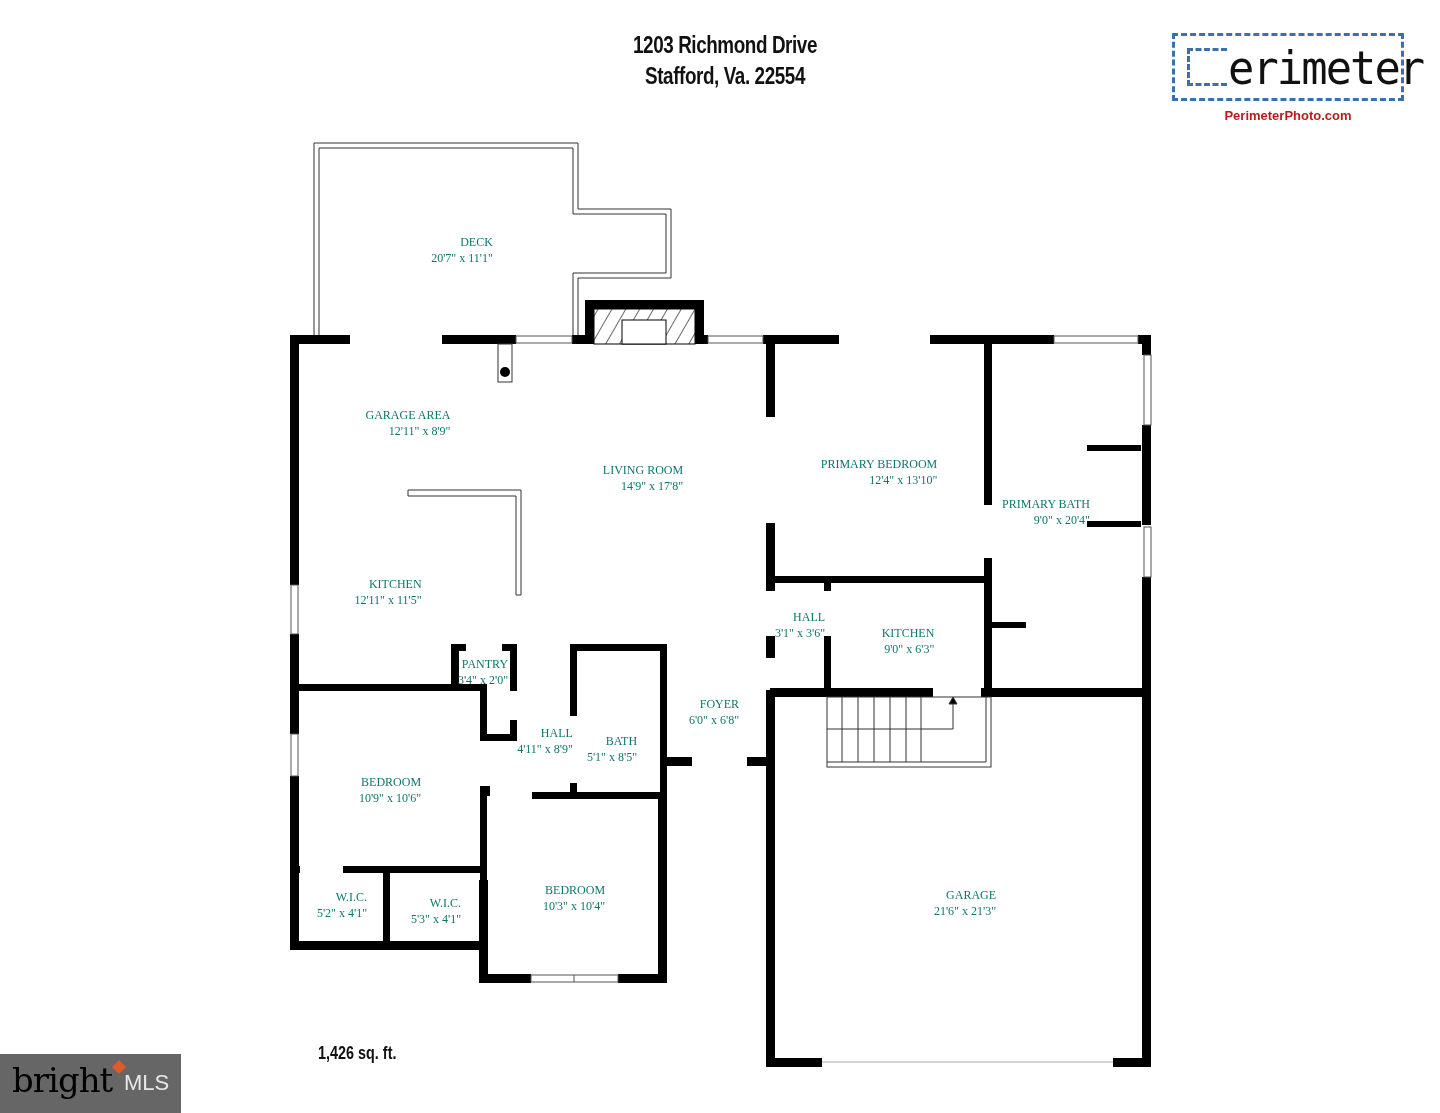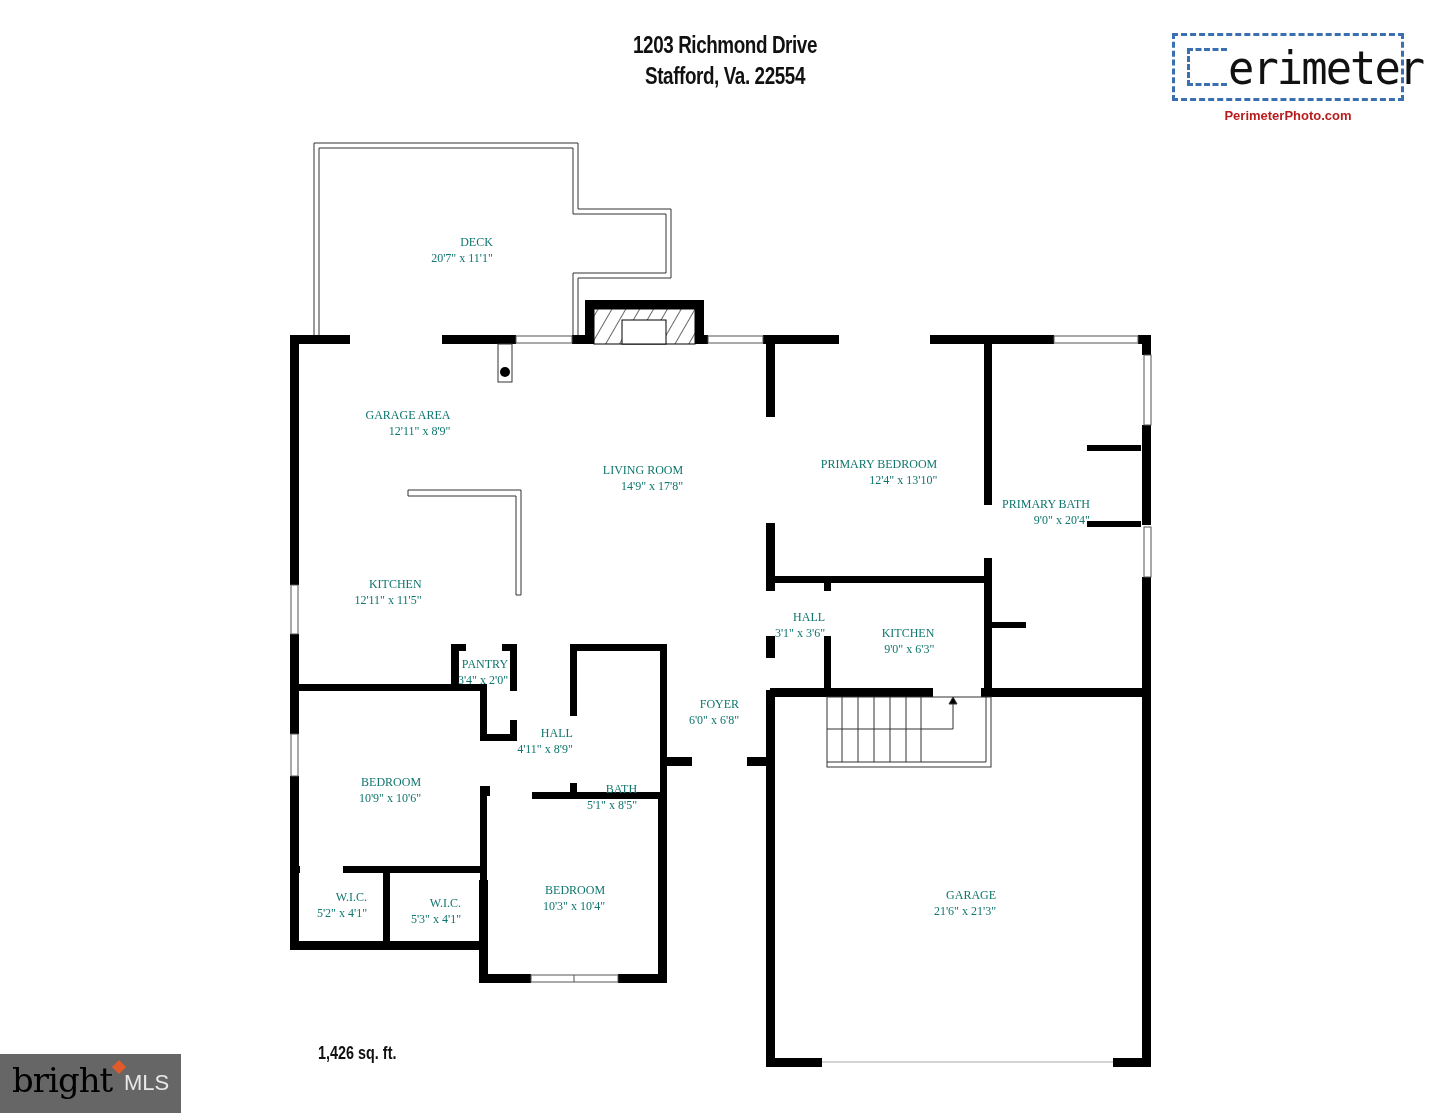--- a/index.html
+++ b/index.html
@@ -199,21 +199,21 @@
       <div>9'0" x 6'3"</div>
   </div>
   <div class="room-label" style="left:483px; top:656px;">
     <div>PANTRY</div>
       <div>3'4" x 2'0"</div>
   </div>
   <div class="room-label" style="left:545px; top:725px;">
     <div>HALL</div>
       <div>4'11" x 8'9"</div>
   </div>
-  <div class="room-label" style="left:612px; top:733px;margin-top:48px;">
+  <div class="room-label" style="left:612px; top:733px;">
     <div>BATH</div>
       <div>5'1" x 8'5"</div>
   </div>
   <div class="room-label" style="left:714px; top:696px;">
     <div>FOYER</div>
       <div>6'0" x 6'8"</div>
   </div>
   <div class="room-label" style="left:390px; top:774px;">
     <div>BEDROOM</div>
       <div>10'9" x 10'6"</div>

